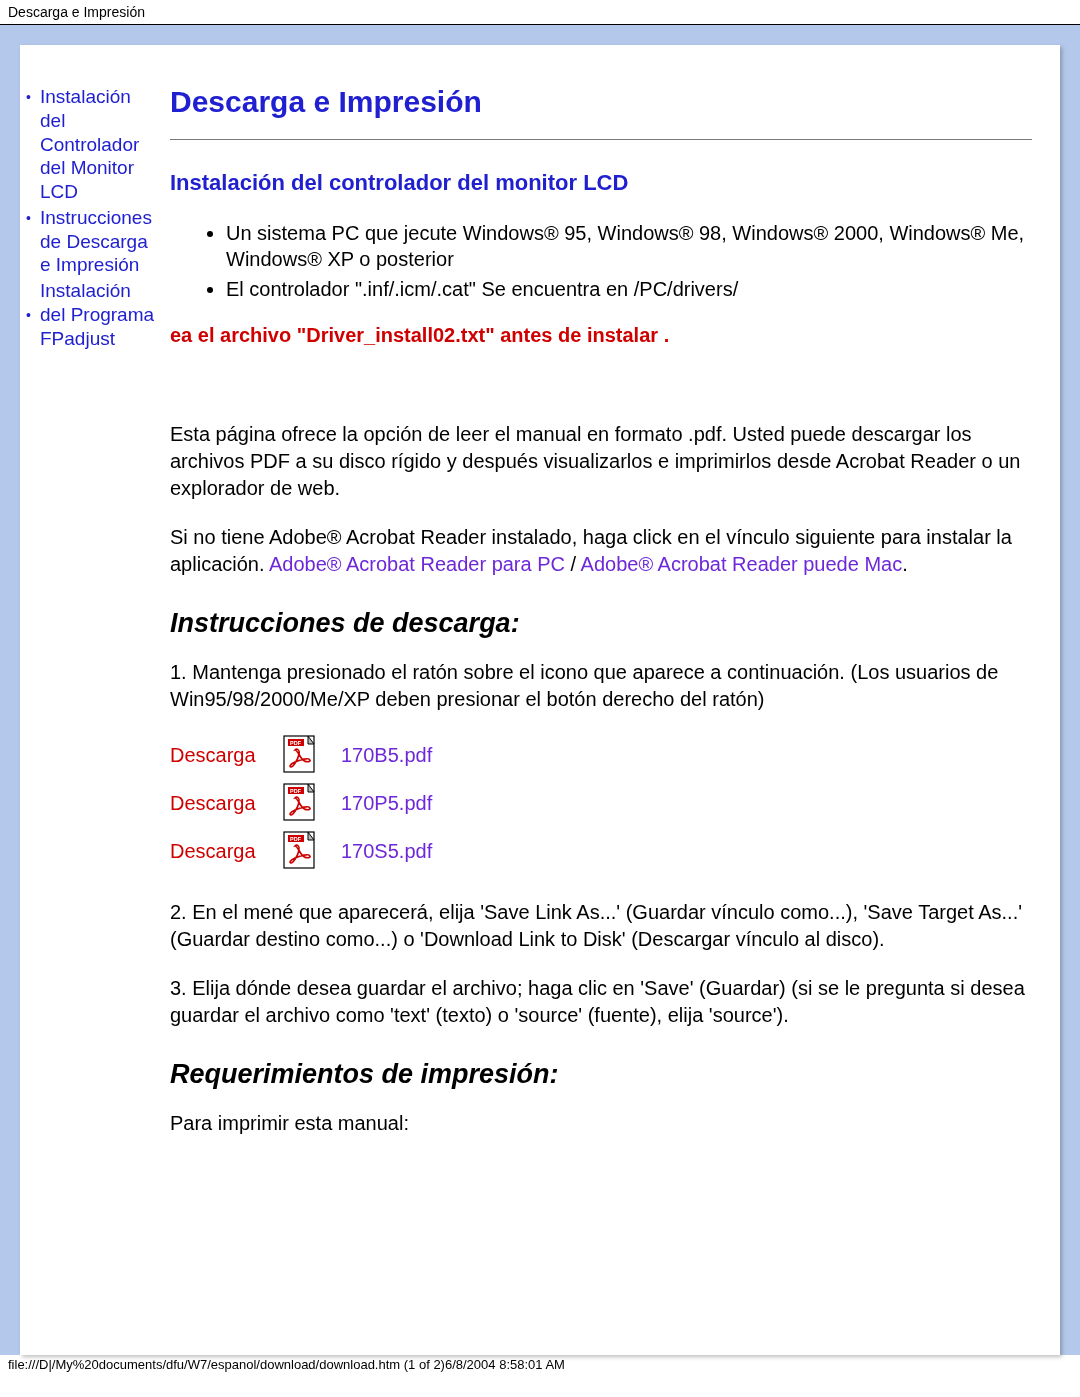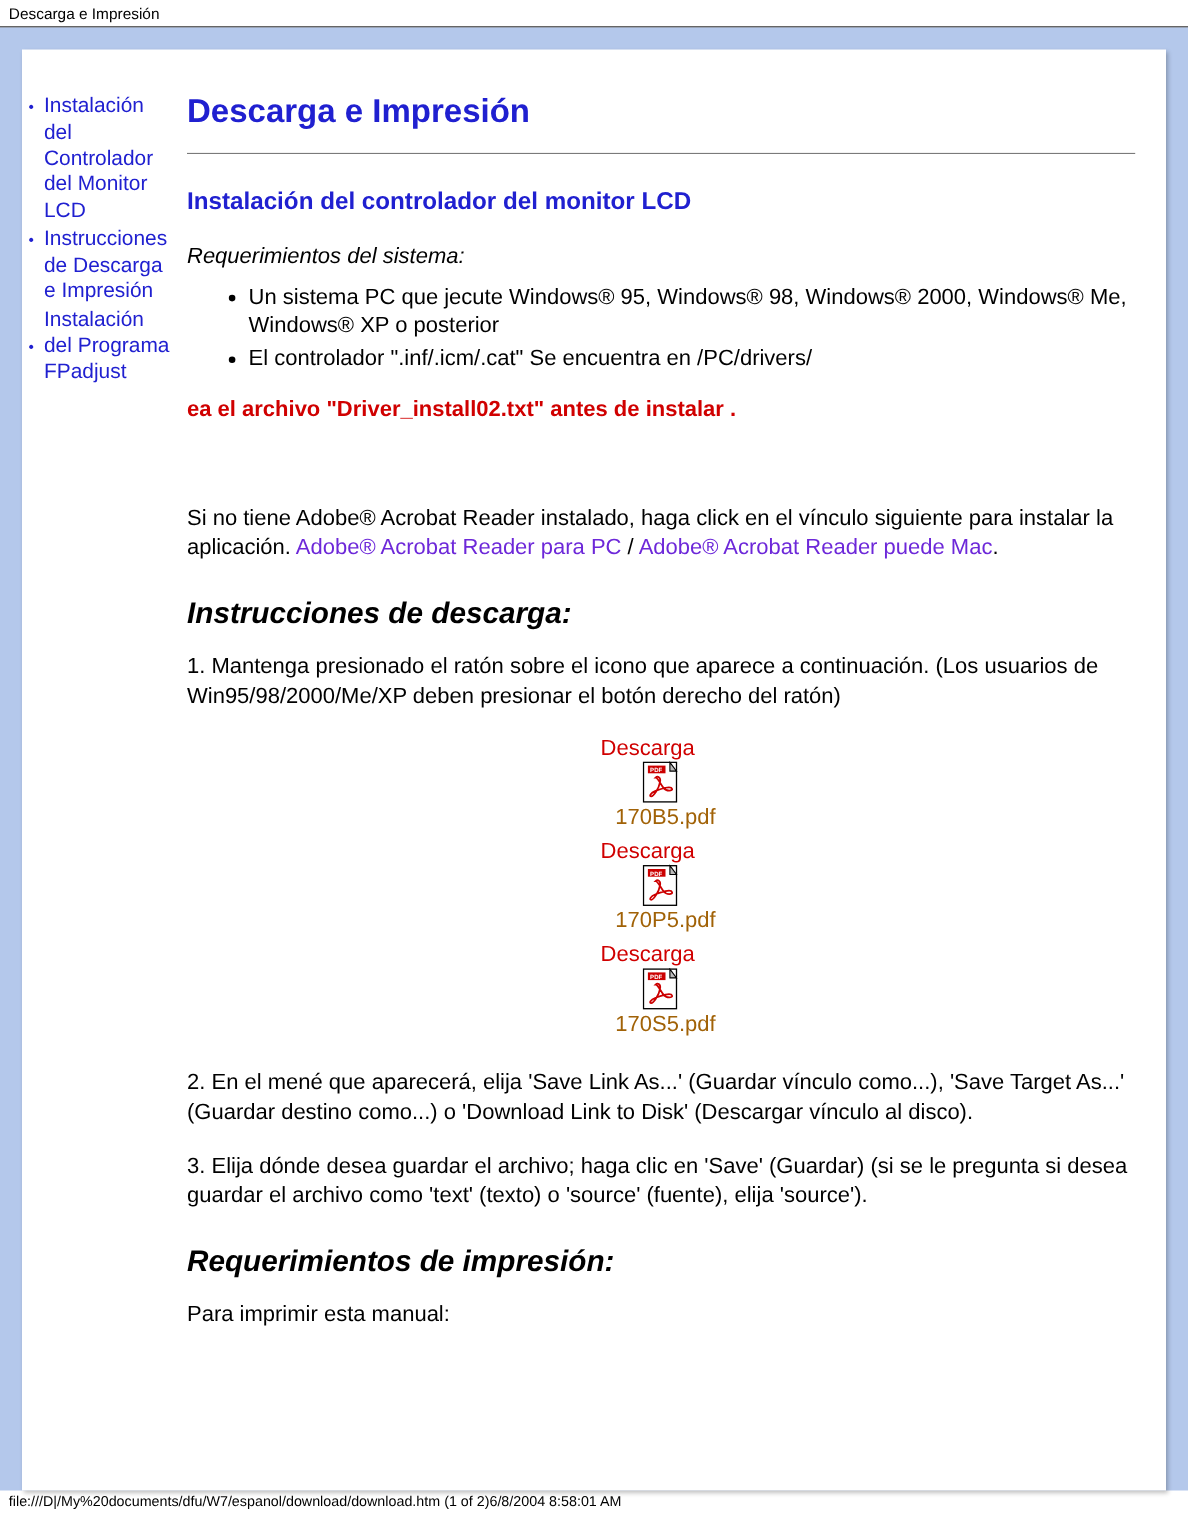--- a/index.html
+++ b/index.html
@@ -108,39 +108,38 @@
   h3.subheading {
     font-size: 27px;
     font-weight: bold;
     font-style: italic;
     margin: 30px 0 20px 0;
   }
   .dl-row {
     display: flex;
     align-items: center;
     margin-bottom: 8px;
-    flex-direction: column;
   }
   .dl-label {
     color: #d00000;
     width: 110px;
   }
   .pdf-icon {
     width: 40px;
     display: flex;
     justify-content: center;
   }
   .pdf-icon svg {
     width: 34px;
     height: 40px;
   }
   .pdf-link {
-    color: #a16207;
+    color: #6d28d9;
     text-decoration: none;
-    margin-left: 8px;
+    margin-left: 21px;
     cursor: pointer;
   }
   .footer-wrap {
     padding: 2px 8px 6px 8px;
     font-size: 13px;
   }
 </style>
 </head>
 <body>
 
@@ -165,30 +164,30 @@
         <a>Instalación del Programa FPadjust</a>
       </div>
     </div>
 
     <div class="content">
       <h1 class="page-title">Descarga e Impresión</h1>
       <hr class="rule">
 
       <h2 class="section-title">Instalación del controlador del monitor LCD</h2>
 
-      <p class="body italic" style="margin-bottom:4px">Requerimientos del sistema:</p>
       <ul class="req">
         <li>Un sistema PC que jecute Windows® 95, Windows® 98, Windows® 2000, Windows® Me, Windows® XP o posterior</li>
         <li>El controlador ".inf/.icm/.cat" Se encuentra en /PC/drivers/</li>
       </ul>
 
       <p class="body red-bold">ea el archivo "Driver_install02.txt" antes de instalar .</p>
 
       <div style="height:50px"></div>
 
+      <p class="body">Esta página ofrece la opción de leer el manual en formato .pdf. Usted puede descargar los archivos PDF a su disco rígido y después visualizarlos e imprimirlos desde Acrobat Reader o un explorador de web.</p>
 
       <p class="body">
         <span>Si no tiene Adobe® Acrobat Reader instalado, haga click en el vínculo siguiente para instalar la aplicación. </span><a class="red-link">Adobe® Acrobat Reader para PC</a><span> / </span><a class="red-link">Adobe® Acrobat Reader puede Mac</a><span>.</span>
       </p>
 
       <h3 class="subheading">Instrucciones de descarga:</h3>
 
       <p class="body">1. Mantenga presionado el ratón sobre el icono que aparece a continuación. (Los usuarios de Win95/98/2000/Me/XP deben presionar el botón derecho del ratón)</p>
 
       <div style="margin-bottom:28px">

